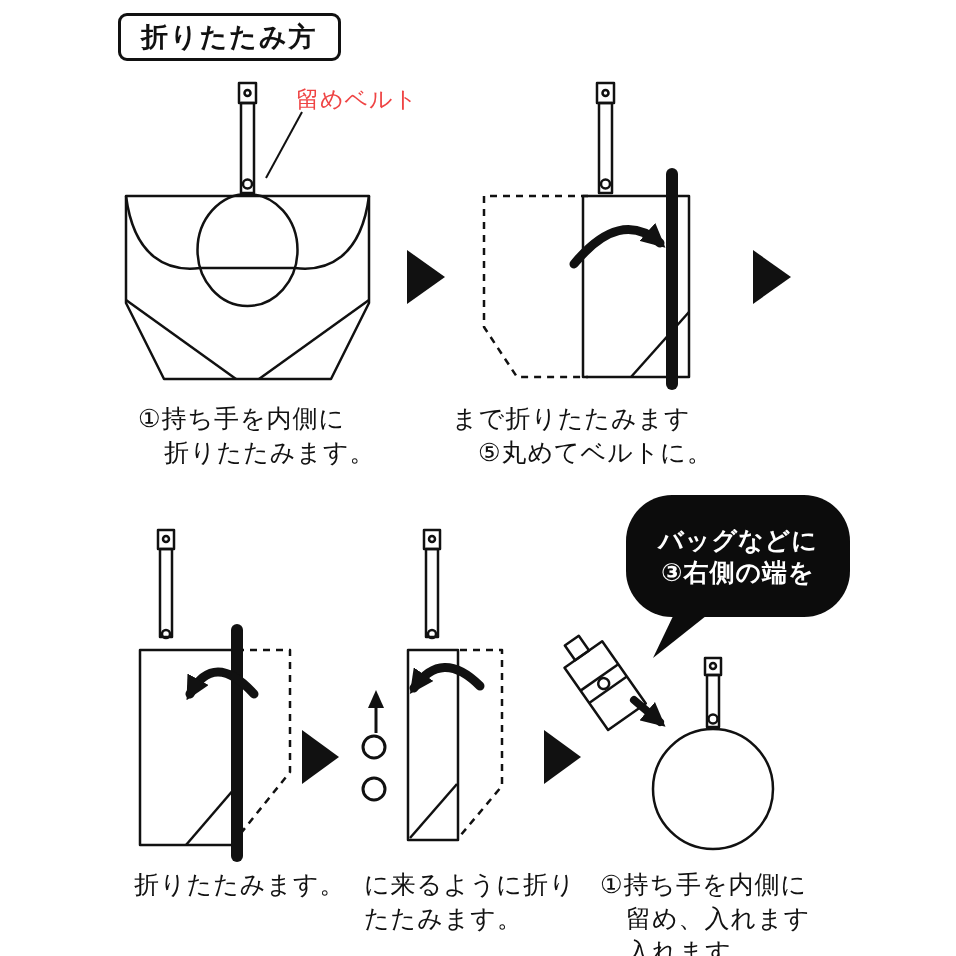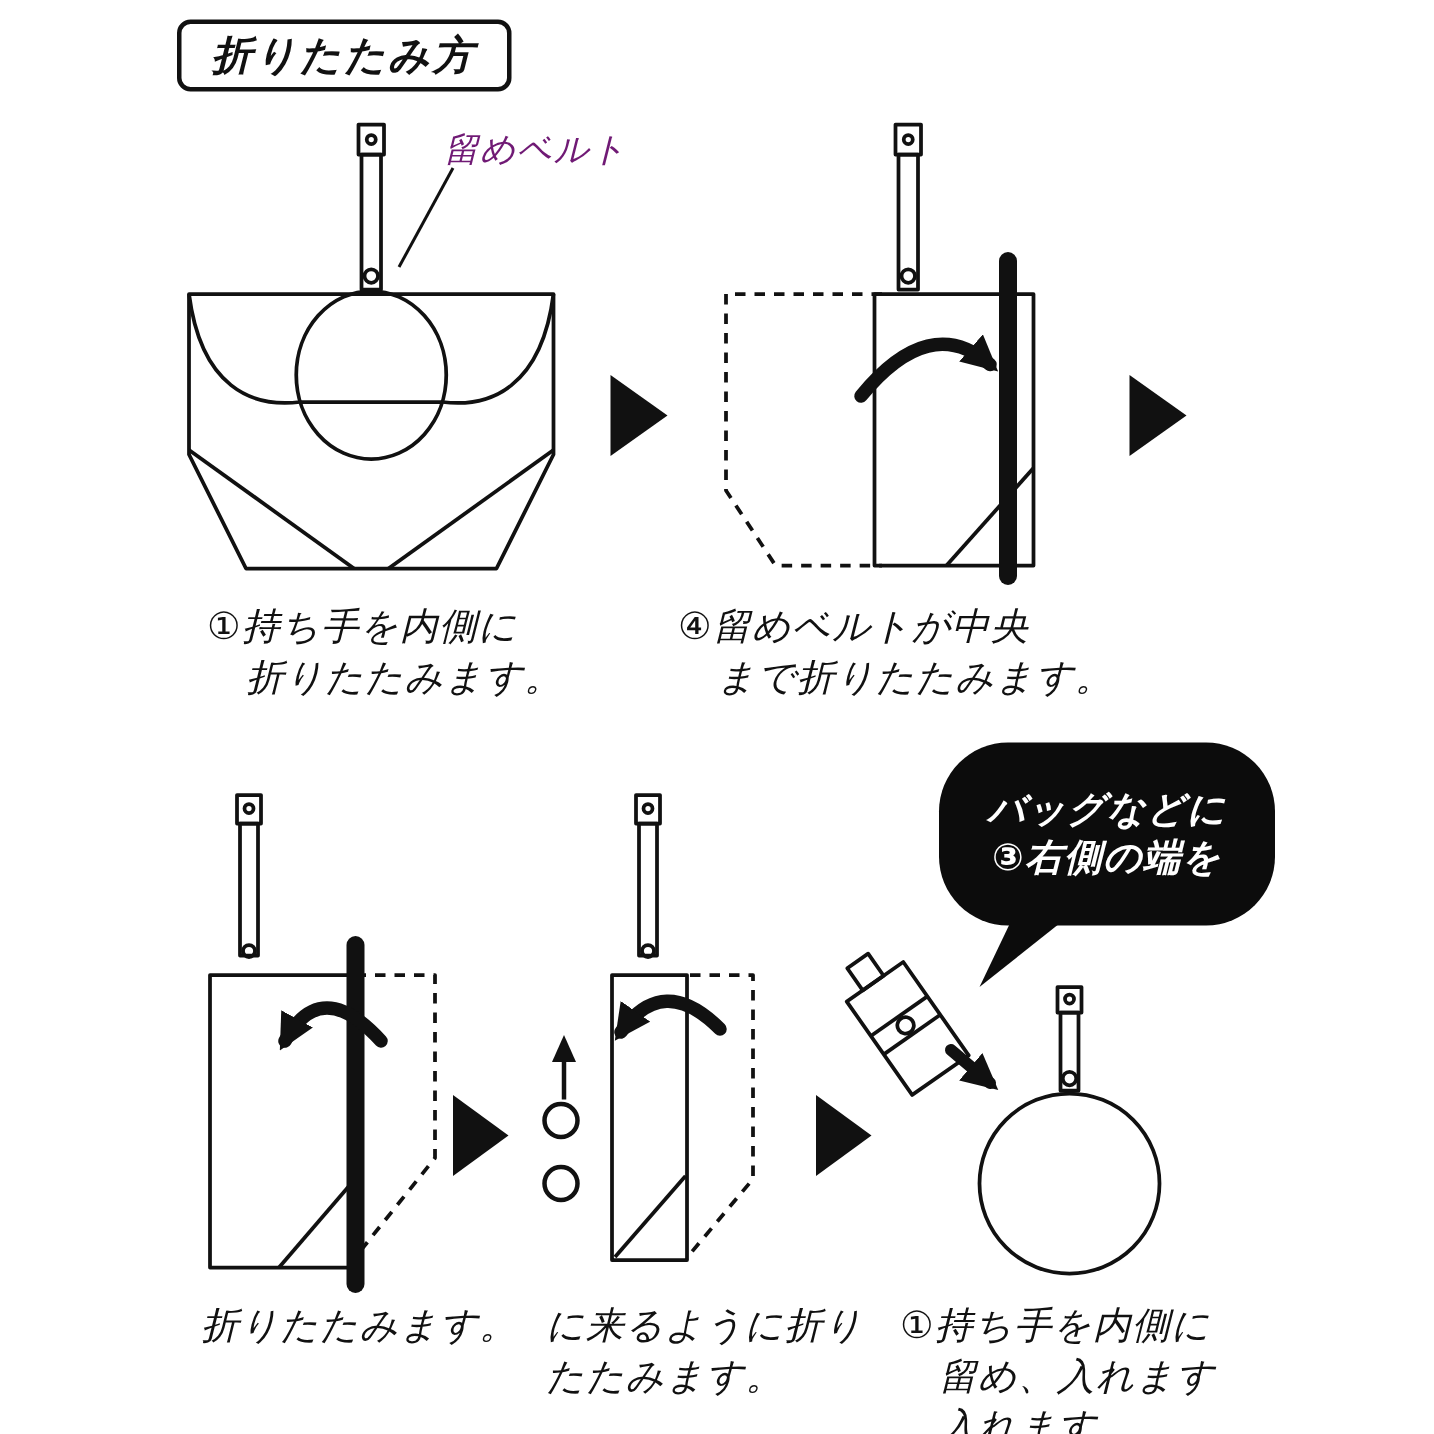--- a/index.html
+++ b/index.html
@@ -1,26 +1,26 @@
 <!DOCTYPE html>
 <html><head>
 <meta charset="utf-8">
 <style>
   * { margin:0; padding:0; box-sizing:border-box; }
   html,body { background:#ffffff; }
   body { font-family:"Liberation Sans","DejaVu Sans",sans-serif; }
-  .canvas { position:relative; width:956px; height:956px; background:#ffffff; overflow:hidden;font-style:italic; }
+  .canvas { position:relative; width:956px; height:956px; background:#ffffff; overflow:hidden; }
   .art { position:absolute; left:0; top:0; }
   .title-box {
     position:absolute; left:118px; top:13px;
     border:3px solid #111; border-radius:9px;
     padding:3px 20px; font-size:27px; font-weight:700; color:#111;
     letter-spacing:2px; background:#fff;
   }
-  .strap-label { position:absolute; left:296px; top:84px; font-size:23px; font-weight:500; color:#701a75; letter-spacing:1px; }
+  .strap-label { position:absolute; left:296px; top:84px; font-size:23px; font-weight:500; color:#ef4444; letter-spacing:1px; }
   .caption { position:absolute; font-size:25px; font-weight:500; line-height:1.34; color:#111; letter-spacing:1px; }
   .caption .indent { padding-left:26px; }
   .bubble {
     position:absolute; left:626px; top:495px; width:224px; height:122px;
     background:#0c0c0c; border-radius:46px; color:#ffffff;
     display:flex; flex-direction:column; align-items:center; justify-content:center;
     font-size:25px; font-weight:700; line-height:1.3; text-align:right; letter-spacing:1px;
   }
 </style>
 </head>
@@ -125,22 +125,22 @@
   </div>
 
   <div class="strap-label">留めベルト</div>
 
   <div class="caption" style="left:138px; top:402px;">
     <div>①持ち手を内側に</div>
     <div class="indent">折りたたみます。</div>
   </div>
 
   <div class="caption" style="left:452px; top:402px;">
-    <div>④留めベルトが中央</div>
-    <div class="indent">まで折りたたみます。</div>
+    <div>まで折りたたみます</div>
+    <div class="indent">⑤丸めてベルトに。</div>
   </div>
 
   <div class="caption" style="left:108px; top:868px;">
     <div class="indent">折りたたみます。</div>
   </div>
 
   <div class="caption" style="left:338px; top:868px;">
     <div class="indent">に来るように折り</div>
     <div class="indent">たたみます。</div>
   </div>

